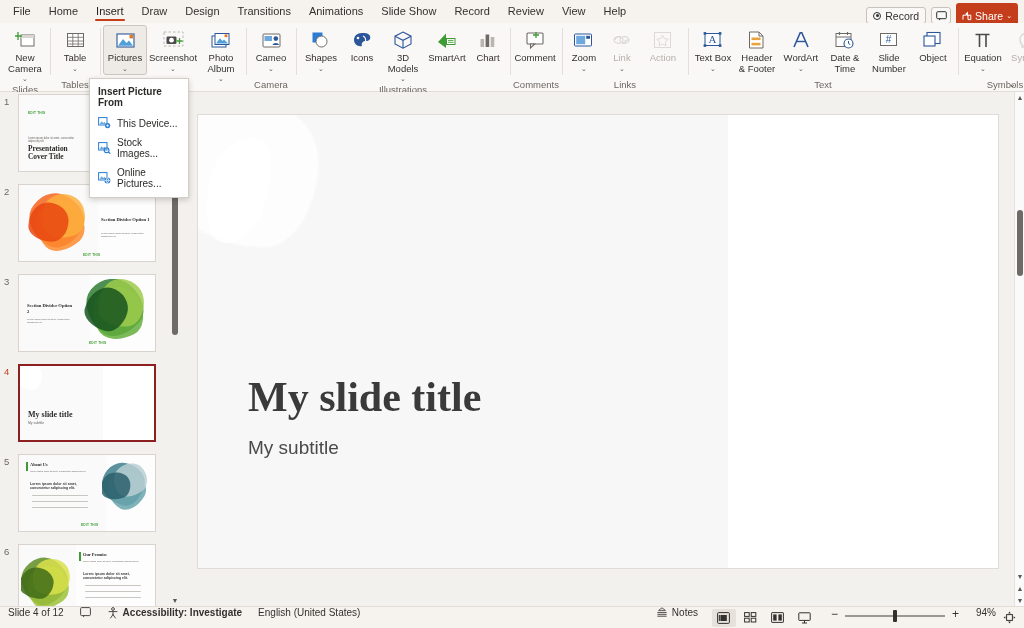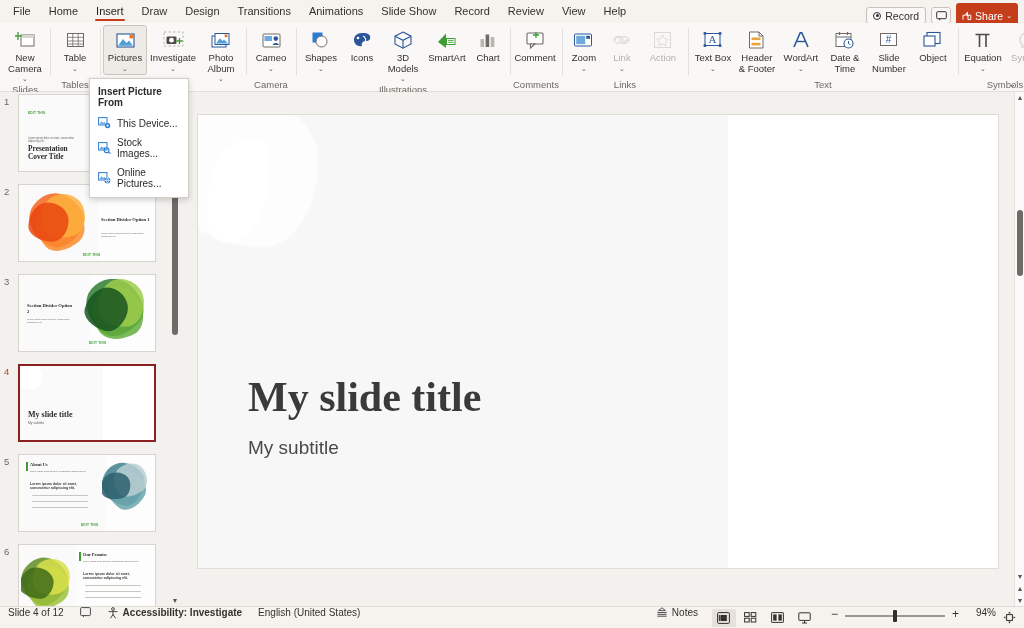--- a/index.html
+++ b/index.html
@@ -283,21 +283,21 @@
             </div>
             <div class="rbtn wide">
               <div class="ico">
                 <svg width="21" height="21" viewBox="0 0 21 21">
                   <rect x="1" y="2" width="19" height="14" fill="none" stroke="#b9b5b0" stroke-width="1" stroke-dasharray="2.5 2"></rect>
                   <rect x="3.5" y="6.5" width="10" height="7.5" rx="1.3" fill="#4a4a4a"></rect>
                   <circle cx="8.5" cy="10.2" r="2.4" fill="#fff"></circle>
                   <path d="M16.5 8 L16.5 14 M13.5 11 L19.5 11" stroke="#3f9c35" stroke-width="1.3"></path>
                 </svg>
               </div>
-              <div class="lbl">Investigate</div>
+              <div class="lbl">Screenshot</div>
               <div class="caret">⌄</div>
             </div>
             <div class="rbtn">
               <div class="ico">
                 <svg width="21" height="21" viewBox="0 0 21 21">
                   <rect x="1" y="6" width="14" height="11" fill="#fff" stroke="#2b579a" stroke-width="1"></rect>
                   <rect x="4" y="3.5" width="14" height="11" fill="#fff" stroke="#2b579a" stroke-width="1"></rect>
                   <path d="M5 13.4 L9 8.2 L11.5 11 L13 9.5 L17 13.4 Z" fill="#4f9fd8"></path>
                   <rect x="13.6" y="4.4" width="2.8" height="2.8" fill="#e87722"></rect>
                 </svg>

